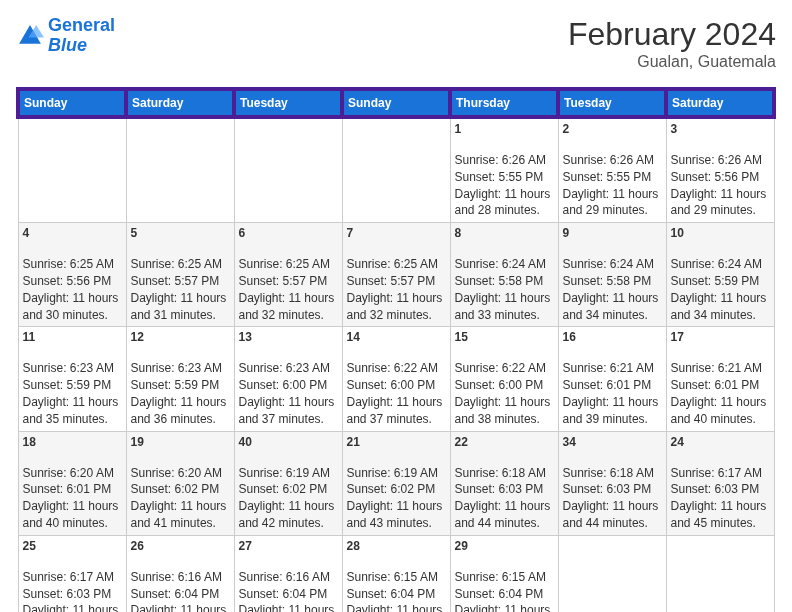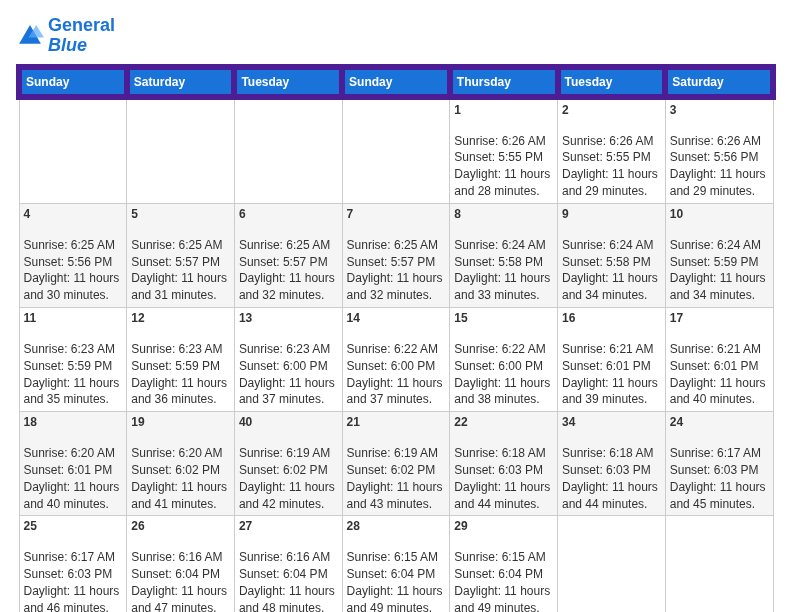--- a/index.html
+++ b/index.html
@@ -7,21 +7,21 @@
       font-family: Arial, sans-serif;
       background: #fff;
       width: 792px;
       min-height: 612px;
       padding: 16px;
     }
     .header {
       display: flex;
       justify-content: space-between;
       align-items: flex-start;
-      margin-bottom: 8px;
+      margin-bottom: 16px;
     }
     .logo {
       display: flex;
       align-items: center;
       gap: 4px;
     }
     .logo-text {
       font-size: 18px;
       font-weight: bold;
       color: #333;
@@ -51,21 +51,21 @@
       border-collapse: collapse;
       table-layout: fixed;
     }
     thead th {
       background: #1a73d9;
       color: #fff;
       font-size: 12px;
       font-weight: bold;
       padding: 5px 4px;
       text-align: left;
-      border: 6px solid #4c1d95;
+      border: 4px solid #4c1d95;
     }
     tbody td {
       border: 1px solid #ccc;
       vertical-align: top;
       padding: 3px 4px;
       height: 88px;
       background: #fff;
     }
     tbody tr:nth-child(even) td {
       background: #f5f5f5;
@@ -93,20 +93,24 @@
   <div class="logo">
     <svg class="logo-icon" viewBox="0 0 36 36">
       <polygon points="18,4 32,28 4,28" fill="#1a73d9"></polygon>
       <polygon points="26,4 36,20 16,20" fill="#5aabff" opacity="0.7"></polygon>
     </svg>
     <div class="logo-text">
       <div><span>General</span></div>
       <div><span style="color:#1a73d9;font-style:italic;">Blue</span></div>
     </div>
   </div>
+  <div class="title-block">
+    <div class="month-title">February 2024</div>
+    <div class="location">Gualan, Guatemala</div>
+  </div>
 </div>
 
 <table>
   <thead>
     <tr id="header-row">
         <th>Sunday</th>
         <th>Saturday</th>
         <th>Tuesday</th>
         <th>Sunday</th>
         <th>Thursday</th>

